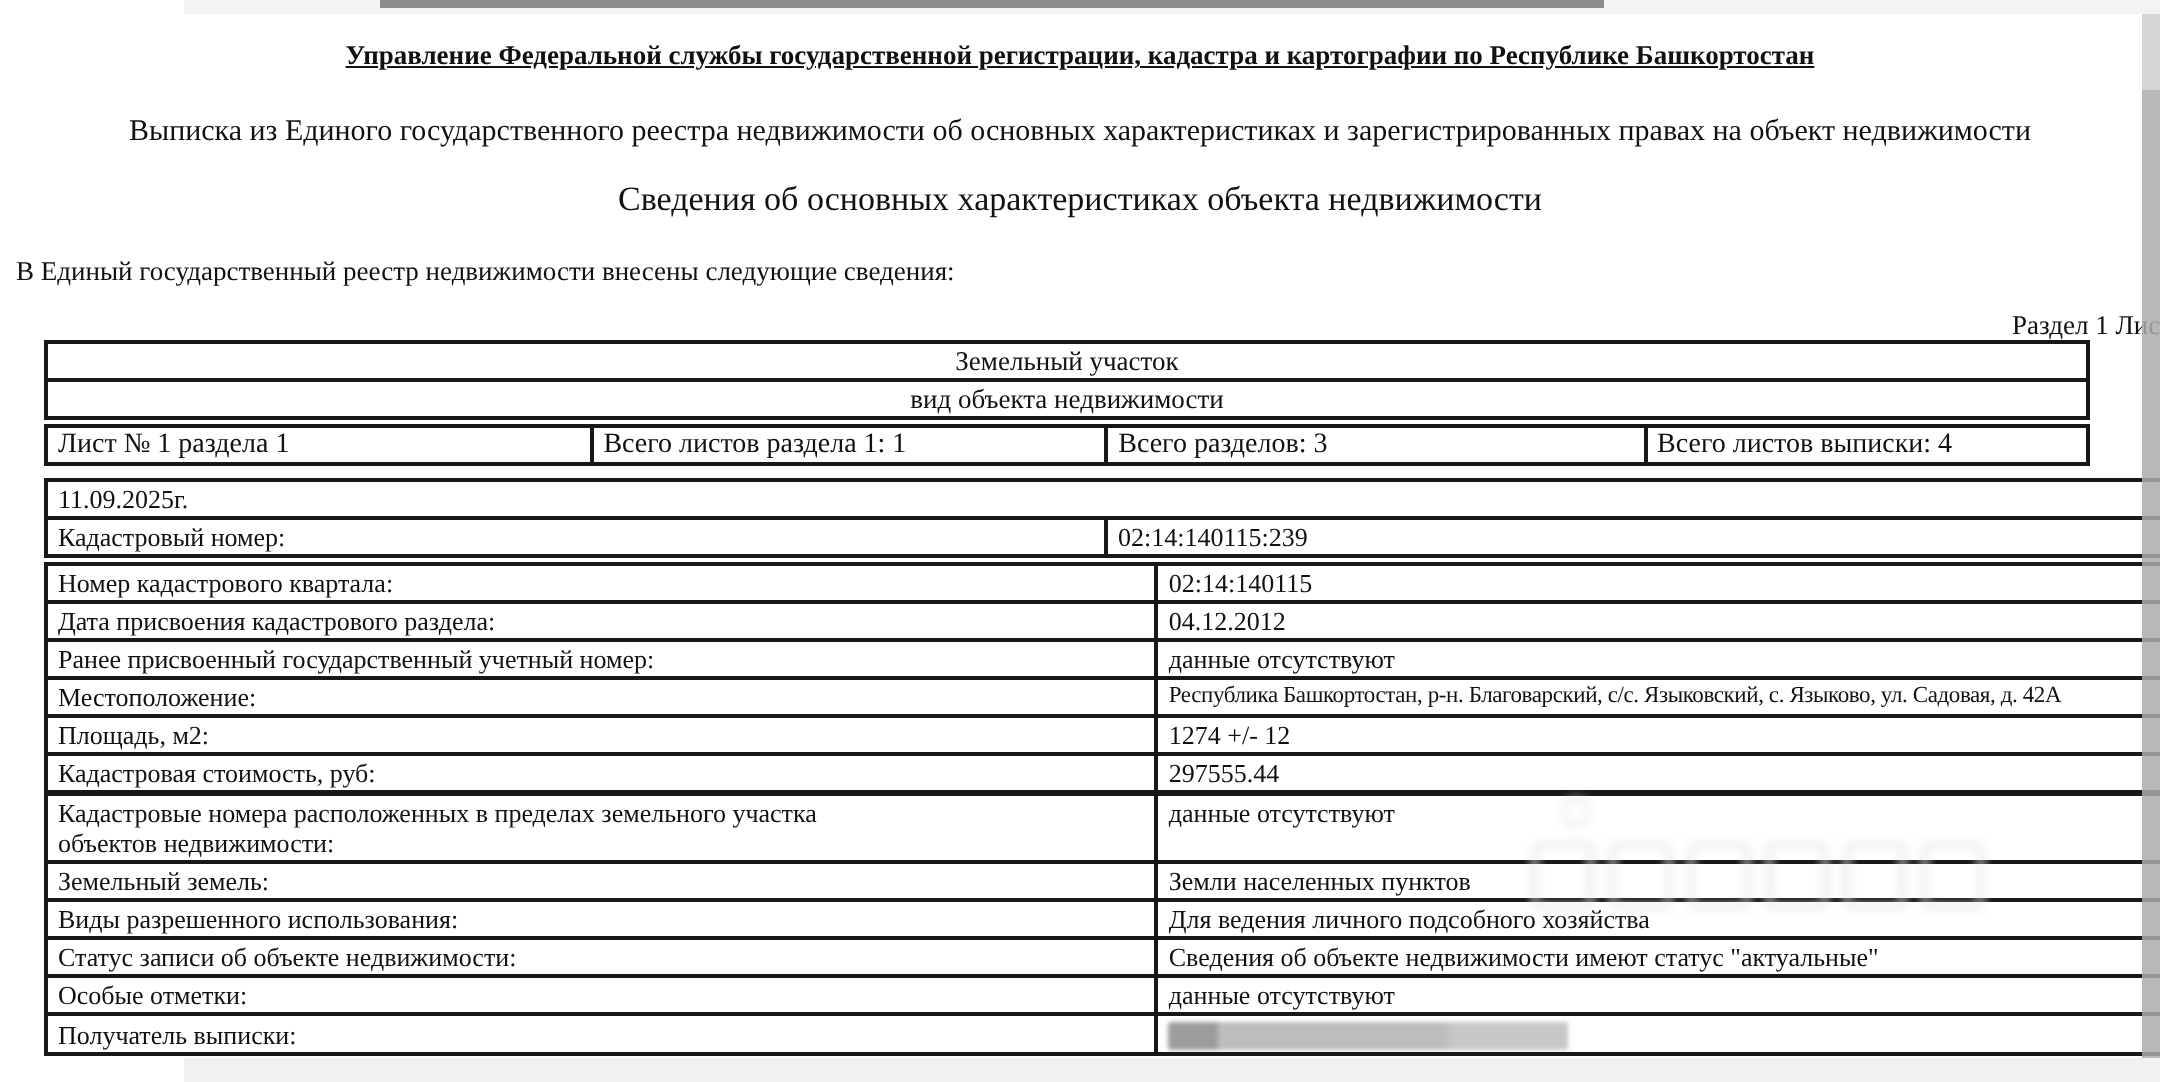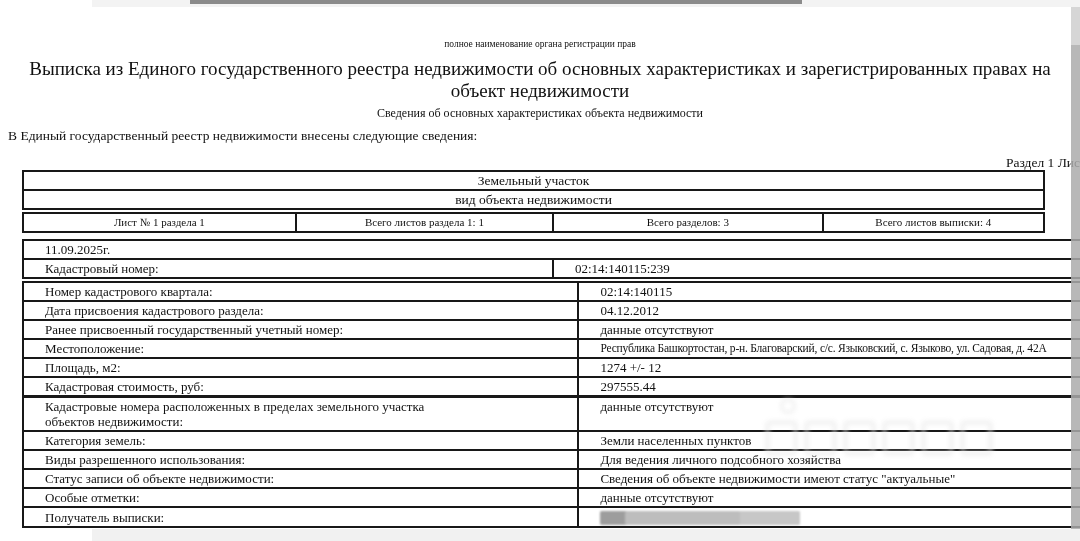--- a/index.html
+++ b/index.html
@@ -4,38 +4,38 @@
 <style>
   *{margin:0;padding:0;box-sizing:border-box}
   html,body{background:#fff}
   #page{position:relative;width:1080px;height:541px;background:#fff;overflow:hidden;
         font-family:"Liberation Serif","DejaVu Serif",serif;color:#111}
   .abs{position:absolute}
   .centered{left:0;width:1080px;text-align:center}
   
   .org-name{top:20px;font-size:13.5px;font-weight:bold;text-decoration:underline}
   .org-caption{top:39px;font-size:9.5px}
-  .doc-title{top:58px;font-size:19px}
-  .section-title{top:106px;font-size:12px}
+  .doc-title{top:58px;font-size:15px}
+  .section-title{top:90px;font-size:17px}
   .intro{top:128px;left:8px;font-size:13.5px}
   .razdel{top:155px;right:-6px;font-size:13.5px;white-space:nowrap}
   
   .top-strip{left:92px;top:0;width:988px;height:7px;background:#f3f3f3}
   .top-strip-dark{left:190px;top:0;width:612px;height:4px;background:#8b8b8b}
   .edge-bar{left:1071px;top:7px;width:9px;height:534px;background:#ababab;opacity:.85}
   .edge-bar-top{left:1071px;top:7px;width:9px;height:38px;background:#d6d6d6}
   .bottom-band{left:92px;top:529px;width:988px;height:12px;background:#f1f1f1}
   
   table{border-collapse:collapse;table-layout:fixed}
   td{border:2px solid #181818;font-size:13px;line-height:15px;height:17px;
-     padding:1px 21px;white-space:nowrap;overflow:hidden;vertical-align:middle}
+     padding:1px 5px;white-space:nowrap;overflow:hidden;vertical-align:middle}
   .tbl-object{left:22px;top:170px;width:1023px}
   .tbl-object td{text-align:center;font-size:13.5px}
   .tbl-sheets{left:22px;top:212px;width:1023px}
-  .tbl-sheets td{text-align:center;font-size:11px}
+  .tbl-sheets td{text-align:left;font-size:14px}
   .tbl-main{left:22px;top:239px;width:1062px}
   .tbl-main2{left:22px;top:281px;width:1062px}
   .col-label{width:514px}
   .col-value{width:467px}
   .wrap-label div{white-space:normal;max-width:380px}
   .thick-top td{border-top-width:3px}
   .addr{font-size:11.5px;letter-spacing:-0.2px}
   
   .watermark{left:762px;top:398px;width:300px;height:68px;opacity:.5;filter:blur(2px);pointer-events:none}
   .wm-circle{position:absolute;left:18px;top:0;width:16px;height:16px;border:3px solid #e2e2e2;border-radius:50%}
@@ -46,21 +46,21 @@
           box-shadow:inset 25px 0 0 #9d9d9d,inset -60px 0 0 #c7c7c7}
 </style>
 </head>
 <body>
 
 <div id="page">
 
   <div class="abs top-strip"></div>
   <div class="abs top-strip-dark"></div>
 
-  <div class="abs centered org-caption">полное наименование органа регистрации прав</div>
+  <div class="abs centered org-name">Управление Федеральной службы государственной регистрации, кадастра и картографии по Республике Башкортостан</div>
   <div class="abs centered doc-title">Выписка из Единого государственного реестра недвижимости об основных характеристиках и зарегистрированных правах на объект недвижимости</div>
   <div class="abs centered section-title">Сведения об основных характеристиках объекта недвижимости</div>
   <div class="abs intro">В Единый государственный реестр недвижимости внесены следующие сведения:</div>
   <div class="abs razdel">Раздел 1 Лист</div>
 
   <table class="abs tbl-object">
     <tbody>
         <tr>
           <td>Земельный участок</td>
         </tr>
@@ -119,21 +119,21 @@
       <td class="col-label">Кадастровая стоимость, руб:</td>
       <td class="col-value">297555.44</td>
     </tr>
     <tr class="thick-top">
       <td class="col-label wrap-label" style="vertical-align:top">
         <div>Кадастровые номера расположенных в пределах земельного участка объектов недвижимости:</div>
       </td>
       <td class="col-value" style="vertical-align:top">данные отсутствуют</td>
     </tr>
     <tr>
-      <td class="col-label">Категория земель:</td>
+      <td class="col-label">Земельный земель:</td>
       <td class="col-value">Земли населенных пунктов</td>
     </tr>
     <tr>
       <td class="col-label">Виды разрешенного использования:</td>
       <td class="col-value">Для ведения личного подсобного хозяйства</td>
     </tr>
     <tr>
       <td class="col-label">Статус записи об объекте недвижимости:</td>
       <td class="col-value">Сведения об объекте недвижимости имеют статус "актуальные"</td>
     </tr>

